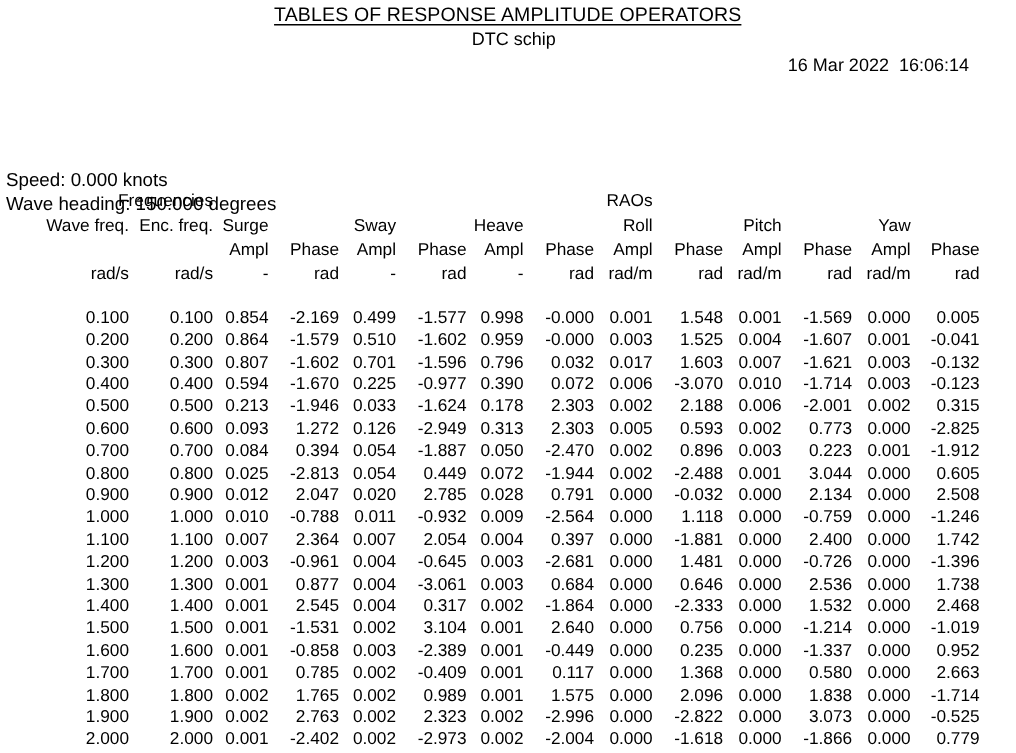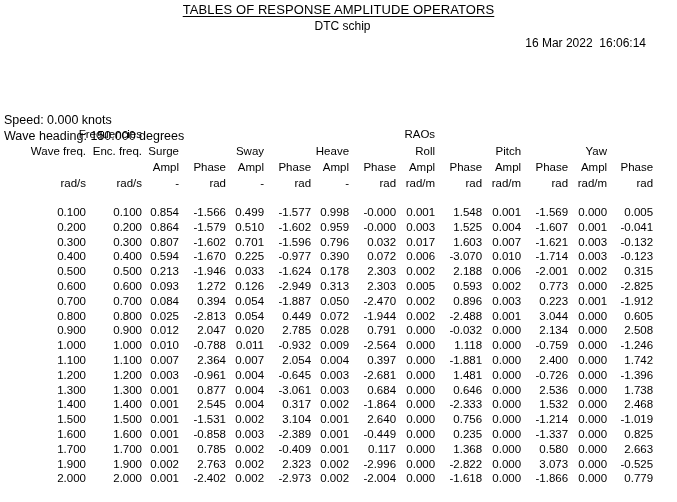--- a/index.html
+++ b/index.html
@@ -193,21 +193,21 @@
       <td>rad</td>
       <td>rad/m</td>
       <td>rad</td>
     </tr>
   </thead>
   <tbody id="rao-body">
       <tr class="data-row">
         <td>0.100</td>
         <td>0.100</td>
         <td>0.854</td>
-        <td>-1.566</td>
+        <td>-2.169</td>
         <td>0.499</td>
         <td>-1.577</td>
         <td>0.998</td>
         <td>-0.000</td>
         <td>0.001</td>
         <td>1.548</td>
         <td>0.001</td>
         <td>-1.569</td>
         <td>0.000</td>
         <td>0.005</td>
@@ -443,39 +443,55 @@
         <td>-0.858</td>
         <td>0.003</td>
         <td>-2.389</td>
         <td>0.001</td>
         <td>-0.449</td>
         <td>0.000</td>
         <td>0.235</td>
         <td>0.000</td>
         <td>-1.337</td>
         <td>0.000</td>
-        <td>0.825</td>
+        <td>0.952</td>
       </tr>
       <tr class="data-row">
         <td>1.700</td>
         <td>1.700</td>
         <td>0.001</td>
         <td>0.785</td>
         <td>0.002</td>
         <td>-0.409</td>
         <td>0.001</td>
         <td>0.117</td>
         <td>0.000</td>
         <td>1.368</td>
         <td>0.000</td>
         <td>0.580</td>
         <td>0.000</td>
         <td>2.663</td>
       </tr>
       <tr class="data-row">
+        <td>1.800</td>
+        <td>1.800</td>
+        <td>0.002</td>
+        <td>1.765</td>
+        <td>0.002</td>
+        <td>0.989</td>
+        <td>0.001</td>
+        <td>1.575</td>
+        <td>0.000</td>
+        <td>2.096</td>
+        <td>0.000</td>
+        <td>1.838</td>
+        <td>0.000</td>
+        <td>-1.714</td>
+      </tr>
+      <tr class="data-row">
         <td>1.900</td>
         <td>1.900</td>
         <td>0.002</td>
         <td>2.763</td>
         <td>0.002</td>
         <td>2.323</td>
         <td>0.002</td>
         <td>-2.996</td>
         <td>0.000</td>
         <td>-2.822</td>

